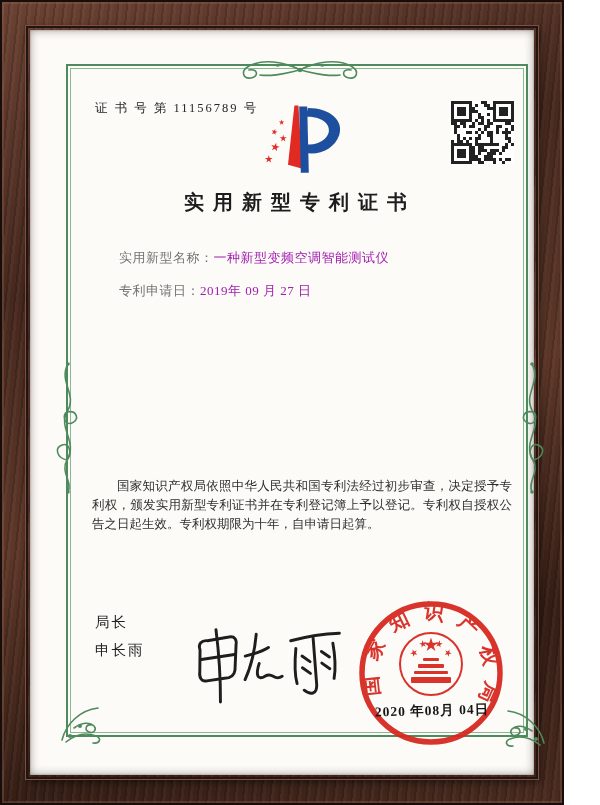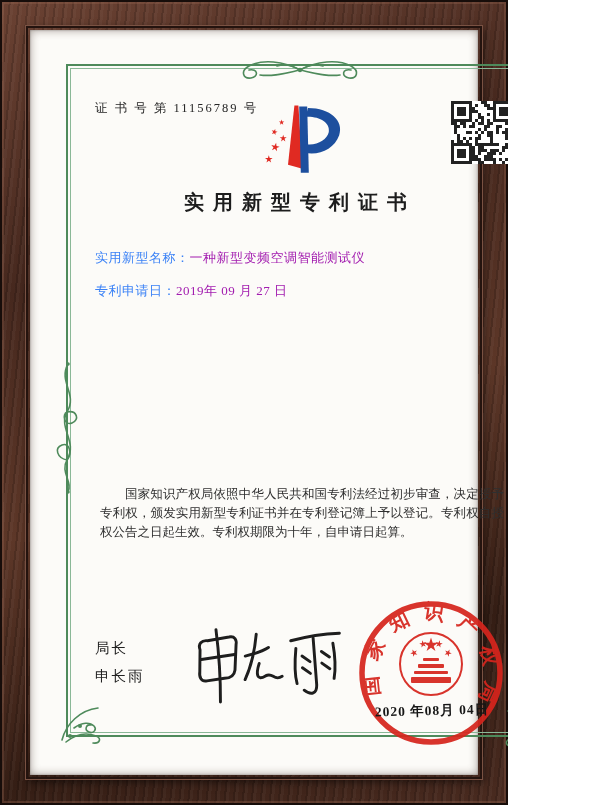--- a/index.html
+++ b/index.html
@@ -1,16 +1,16 @@
 <!DOCTYPE html>
 <html><head>
 <meta charset="utf-8">
 <style>
   html,body{margin:0;padding:0;background:#ffffff;}
-  .stage{position:relative;width:508px;height:805px;overflow:hidden;
+  .stage{position:relative;width:564px;height:805px;overflow:hidden;
          font-family:"Liberation Serif","DejaVu Serif",serif;}
   
   .wood{position:absolute;inset:0;
     background:
       repeating-linear-gradient(96deg, rgba(0,0,0,.14) 0 2px, rgba(255,255,255,.03) 2px 5px, rgba(0,0,0,0) 5px 9px),
       linear-gradient(160deg,#6b4233 0%,#46281e 30%,#5d3728 55%,#351e15 80%,#4a2b20 100%);
     box-shadow: inset 0 0 0 2px #170d0a, inset 0 0 0 4px rgba(150,100,80,.35);}
   .wood-lip{position:absolute;inset:26px;border:2px solid #24130e;
     box-shadow:0 0 0 1px #7a5243, 2px 3px 8px rgba(0,0,0,.55);}
   .mat{position:absolute;inset:30px;background:#fcfbf8;
@@ -27,27 +27,27 @@
   .cert-no{position:absolute;left:95px;top:100px;font-size:12.5px;letter-spacing:2px;color:#252525;}
   .logo{position:absolute;left:252px;top:94px;width:96px;height:84px;}
   .qr{position:absolute;left:451px;top:101px;width:63px;height:63px;background:#fff;
       display:grid;grid-template-columns:repeat(21,3px);grid-auto-rows:3px;}
   .qr div{width:3px;height:3px;}
   .qr .d{background:#222;}
   .title{position:absolute;left:0;top:189px;width:600px;text-align:center;
      font-size:20px;font-weight:bold;letter-spacing:9px;color:#1d1d1d;}
   .fields{position:absolute;left:95px;top:248px;width:415px;font-size:13px;color:#333;}
   .frow{line-height:20px;margin-bottom:13px;letter-spacing:.5px;white-space:nowrap;}
-  .flabel{color:#3b82f6;}
+  .flabel{color:#737373;margin-left:24px;}
   .fvalue{color:#a21caf;}
   .grant-gap{display:inline-block;width:34px;}
   .paragraphs{position:absolute;left:92px;top:477px;width:420px;font-size:12.5px;
      line-height:19px;color:#2f2f2f;text-align:justify;}
-  .paragraphs p{margin:8px;text-indent:2em;}
-  .director{position:absolute;left:95px;top:634px;font-size:14.5px;color:#222;line-height:28px;letter-spacing:2px;}
+  .paragraphs p{margin:0;text-indent:2em;}
+  .director{position:absolute;left:95px;top:608px;font-size:14.5px;color:#222;line-height:28px;letter-spacing:2px;}
   .signature{position:absolute;left:186px;top:620px;width:168px;height:88px;transform:rotate(-2deg);}
   .signature path{fill:none;stroke:#1e1e1e;stroke-width:3;stroke-linecap:round;stroke-linejoin:round;}
   .seal{position:absolute;left:356px;top:598px;width:150px;height:150px;opacity:.93;}
   .seal-date{position:absolute;left:352px;top:702px;width:160px;text-align:center;
      font-size:13.5px;font-weight:bold;color:#161616;letter-spacing:1px;transform:rotate(-1.5deg);}
 </style>
 </head>
 <body>
 
 <div class="stage">

